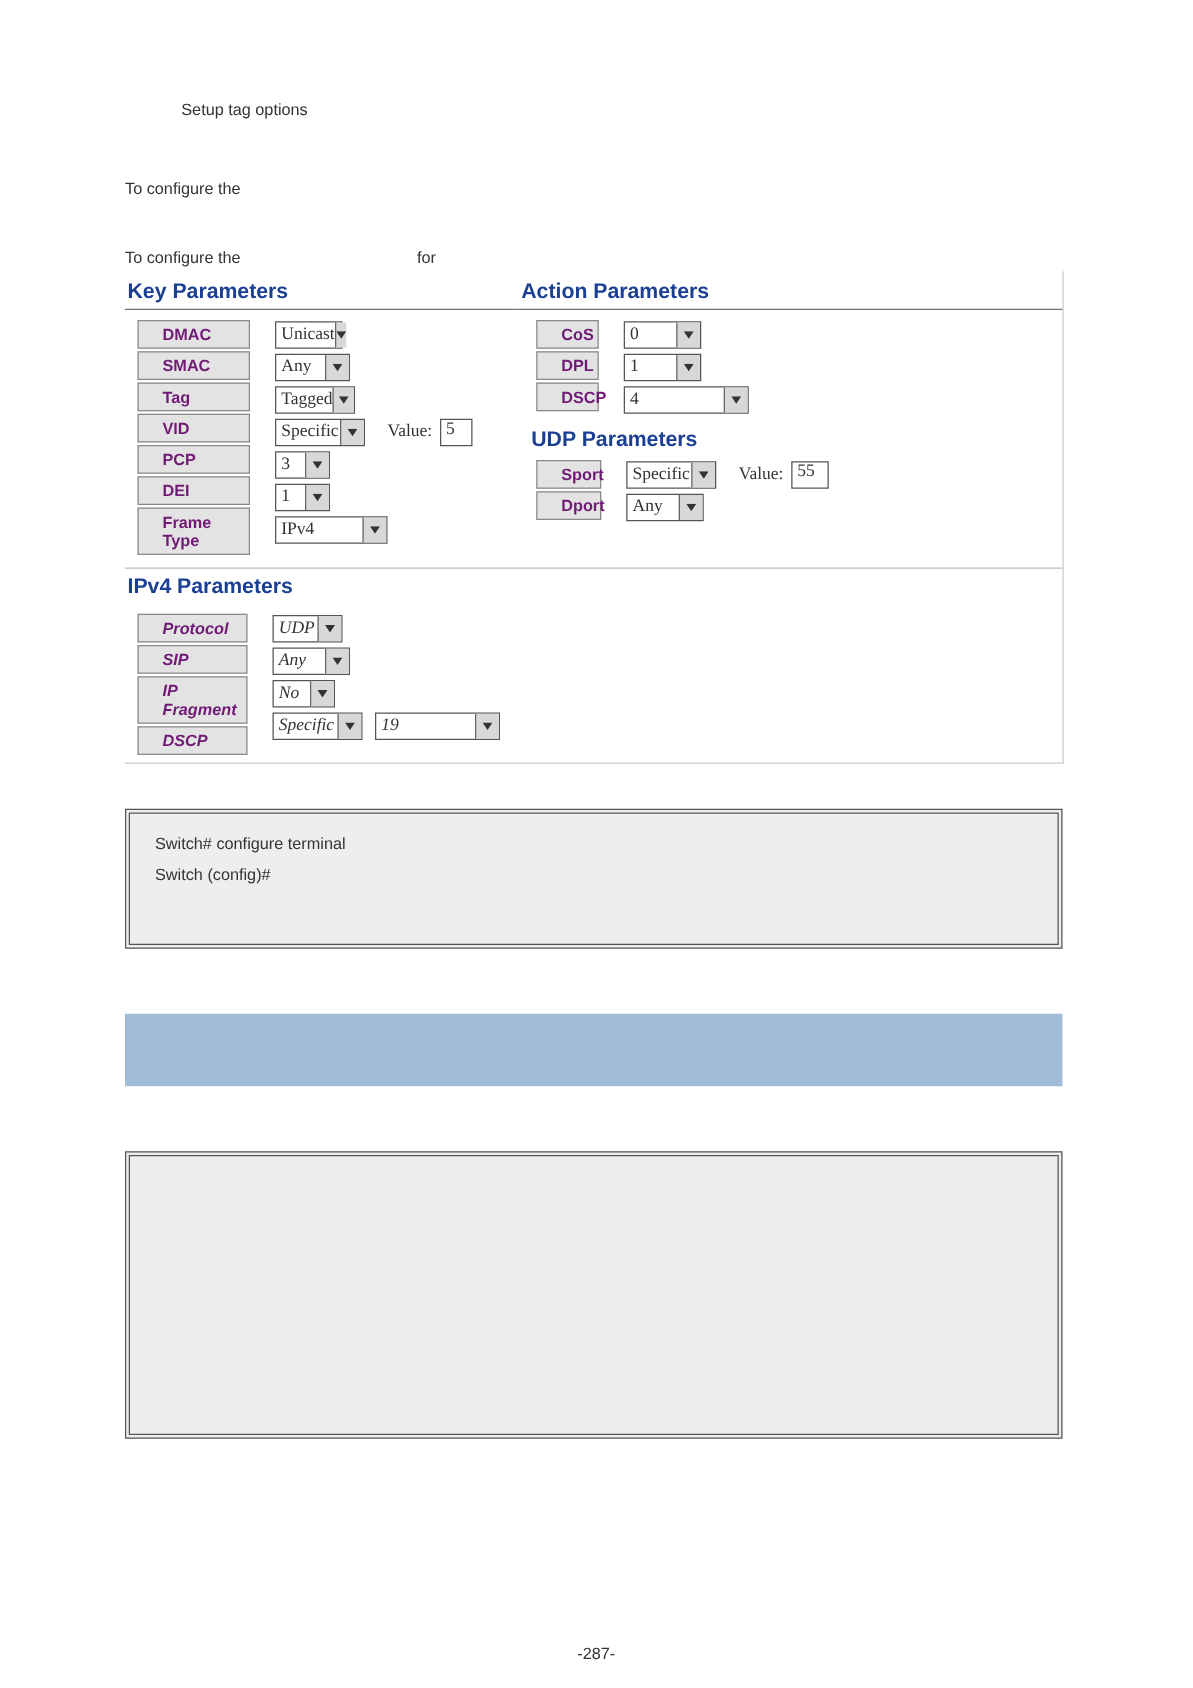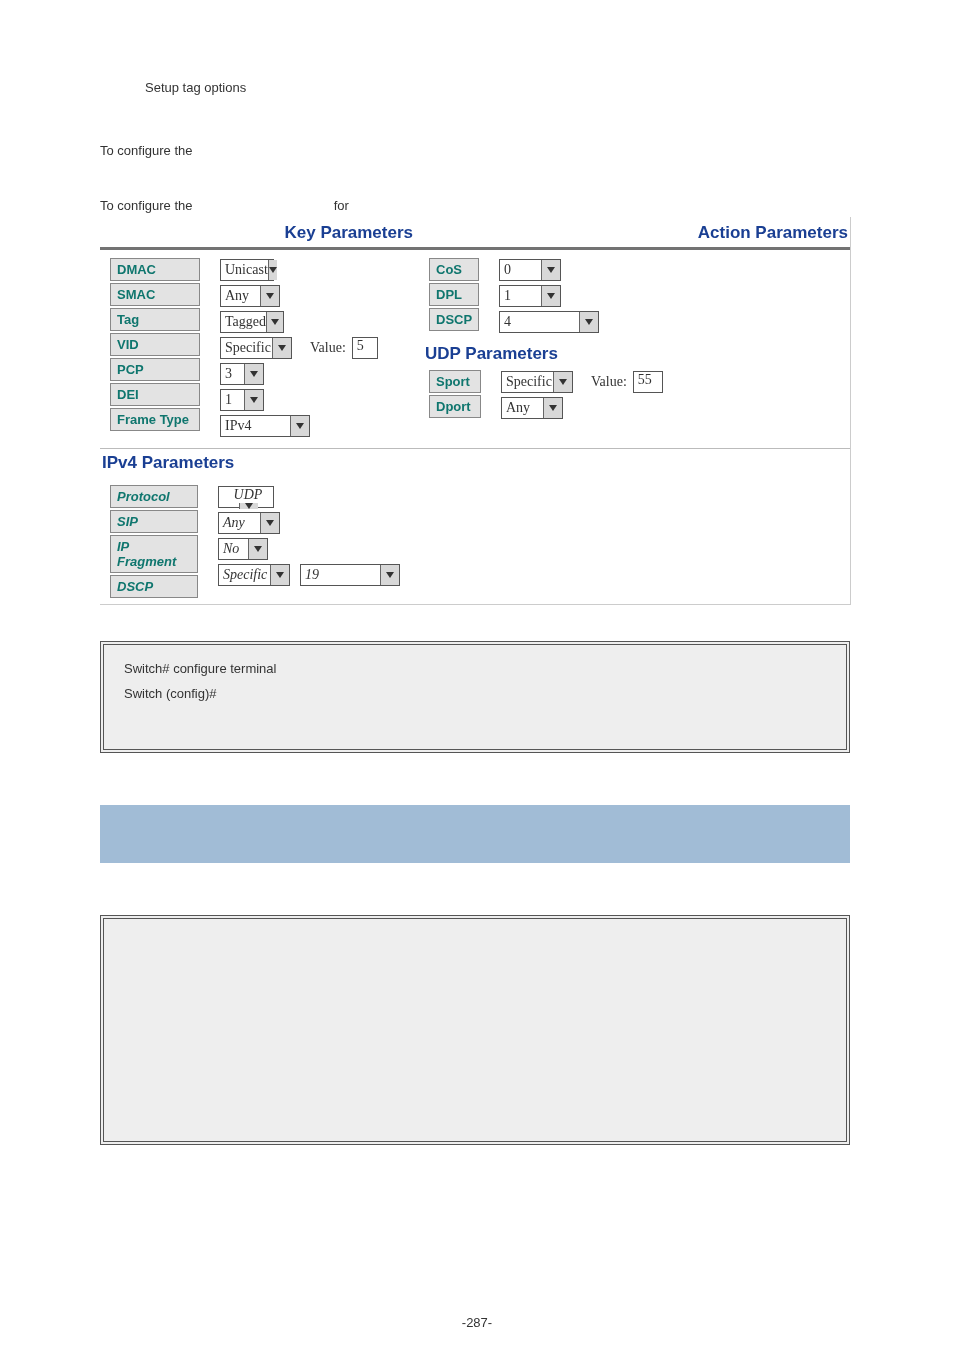--- a/index.html
+++ b/index.html
@@ -52,23 +52,23 @@
     align-items: flex-start;
   }
   .stack { display: flex; flex-direction: column; gap: 2px; }
 
   .lbl {
     display: inline-block;
     background: #e3e3e3;
     border: 1px solid #888;
     font-family: Arial, sans-serif;
     font-weight: bold;
-    color: #0f766e;
+    color: #701a75;
     font-size: 13px;
-    padding: 3px 6px;
+    padding: 3px 19px;
     min-width: 30px;
     box-sizing: border-box;
   }
   .lbl-w1 { width: 90px; }
   .lbl-w2 { width: 50px; }
   .lbl-w3 { width: 52px; }
   .lbl-w4 { width: 88px; }
 
   .select {
     display: inline-flex;
@@ -144,21 +144,21 @@
   }
 
   .pagenum {
     position: absolute;
     bottom: 20px;
     left: 0;
     width: 100%;
     text-align: center;
     font-size: 13px;
   }
-  .sep { border-bottom: 3px solid #737373; text-align: right; }
+  .sep { border-bottom: 1px solid #737373; }
 </style>
 </head>
 <body>
 
 <div class="page">
   <div class="line1">Setup tag options</div>
   <div class="line3">To configure the</div>
   <div class="line4">
     <span style="display:inline-block;width:230px;">To configure the</span>
     <span>for</span>
@@ -337,21 +337,21 @@
     <div class="hdr" style="border-bottom:none;">IPv4 Parameters</div>
     <div class="fields-box two-col" style="width:300px;font-style:italic;">
       <div class="stack">
         <div class="lbl lbl-w4">Protocol</div>
         <div class="lbl lbl-w4">SIP</div>
         <div class="lbl lbl-w4">IP Fragment</div>
         <div class="lbl lbl-w4">DSCP</div>
       </div>
       <div class="stack">
         <div class="row">
-          <div class="select" style="width:56px;flex-direction:column;">
+          <div class="select" style="width:56px;">
             <span class="sel-txt">UDP</span>
             <span class="btn">
                 <svg viewBox="0 0 8 6">
                   <polygon points="0,0 8,0 4,6" fill="#333"></polygon>
                 </svg>
               </span>
           </div>
         </div>
         <div class="row">
           <div class="select" style="width:62px;">

